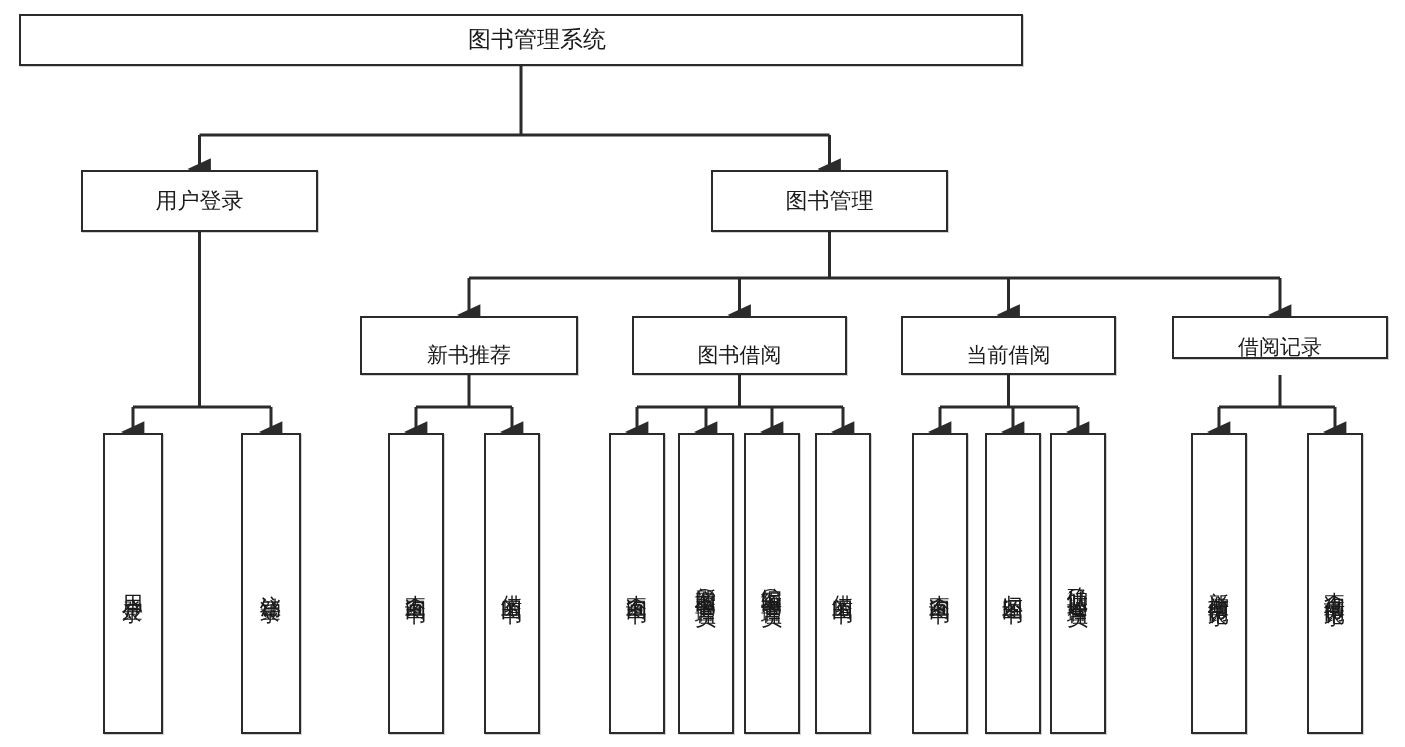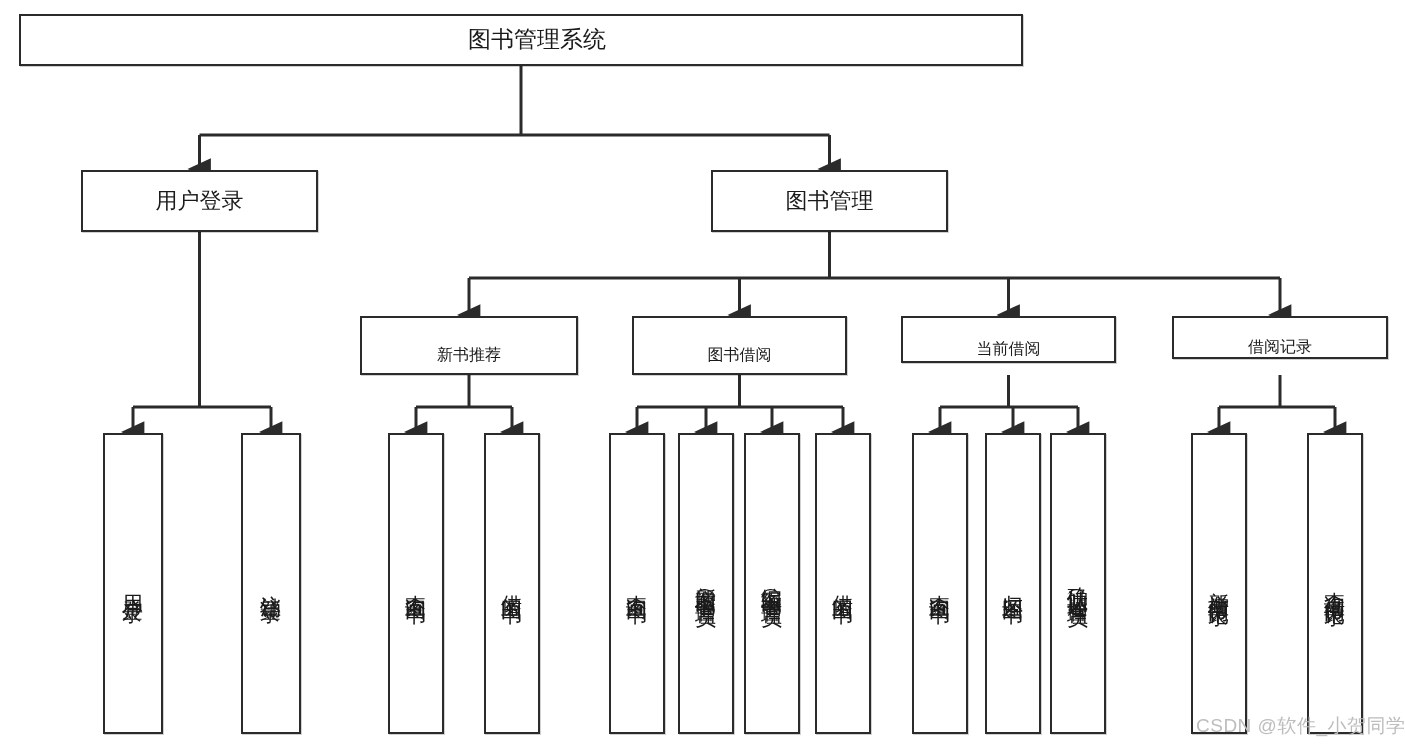--- a/index.html
+++ b/index.html
@@ -42,21 +42,21 @@
   .node-label {
     font-family: "Liberation Sans", "DejaVu Sans", sans-serif;
     color: #1a1a1a;
     line-height: 1.18;
     text-align: center;
     white-space: nowrap;
     user-select: none;
   }
   .level-root .node-label { font-size: 23px; }
   .level-2 .node-label { font-size: 22px; }
-  .level-3 .node-label { font-size: 16px; margin-top: 19px; }
+  .level-3 .node-label { font-size: 21px; margin-top: 19px; }
   
   .node-box.leaf {
     align-items: center;
     justify-content: center;
     padding: 6px 0;
   }
   .node-box.leaf .node-label {
     font-size: 21px;
     writing-mode: vertical-rl;
     text-orientation: upright;
@@ -130,21 +130,21 @@
       </div>
       <div class="node-box level-2" style="left: 711px; top: 170px; width: 237px; height: 62px;">
         <span class="node-label">图书管理</span>
       </div>
       <div class="node-box level-3" style="left: 360px; top: 316px; width: 218px; height: 59px;">
         <span class="node-label">新书推荐</span>
       </div>
       <div class="node-box level-3" style="left: 632px; top: 316px; width: 215px; height: 59px;">
         <span class="node-label">图书借阅</span>
       </div>
-      <div class="node-box level-3" style="left: 901px; top: 316px; width: 215px; height: 47px;">
+      <div class="node-box level-3" style="left: 901px; top: 316px; width: 215px; height: 59px;">
         <span class="node-label">当前借阅</span>
       </div>
       <div class="node-box level-3" style="left: 1172px; top: 316px; width: 216px; height: 43px;">
         <span class="node-label">借阅记录</span>
       </div>
       <div class="node-box level-leaf leaf" style="left: 103px; top: 433px; width: 60px; height: 301px;">
         <span class="node-label">用户登录</span>
       </div>
       <div class="node-box level-leaf leaf" style="left: 241px; top: 433px; width: 60px; height: 301px;">
         <span class="node-label">注销登录</span>
@@ -176,14 +176,13 @@
       <div class="node-box level-leaf leaf" style="left: 1050px; top: 433px; width: 56px; height: 301px;">
         <span class="node-label">确认归还（管理员）</span>
       </div>
       <div class="node-box level-leaf leaf" style="left: 1191px; top: 433px; width: 56px; height: 301px;">
         <span class="node-label">新增借阅记录</span>
       </div>
       <div class="node-box level-leaf leaf" style="left: 1307px; top: 433px; width: 56px; height: 301px;">
         <span class="node-label">查询借阅记录</span>
       </div>
     </div>
-  <div class="watermark" style="left: 1196px; top: 713px;">CSDN @软件_小贺同学</div>
 </div>
 
 </body></html>

